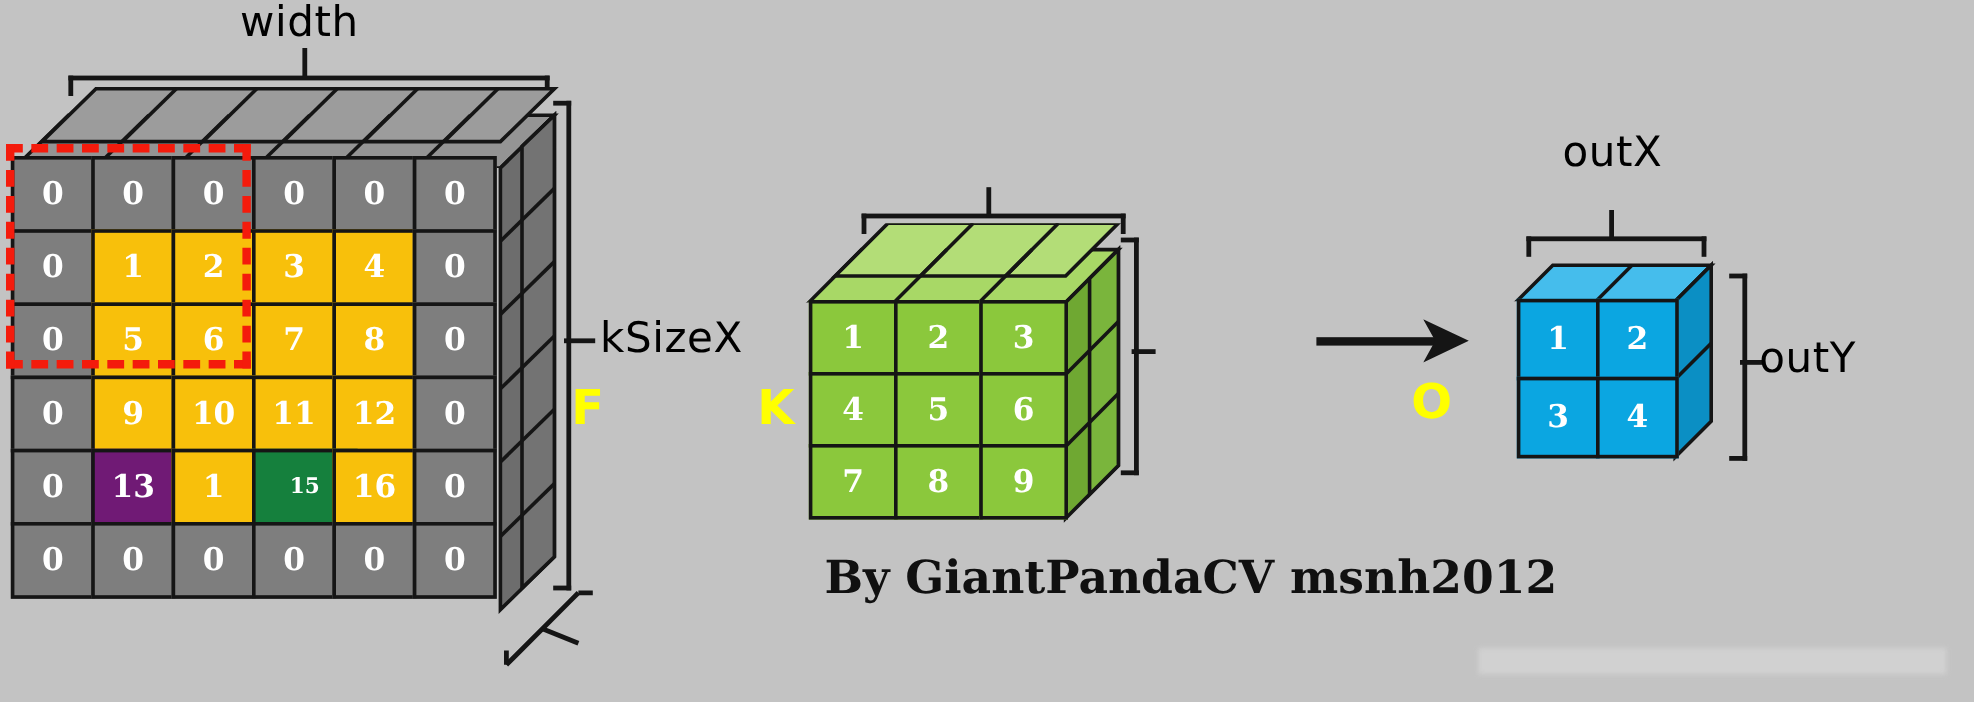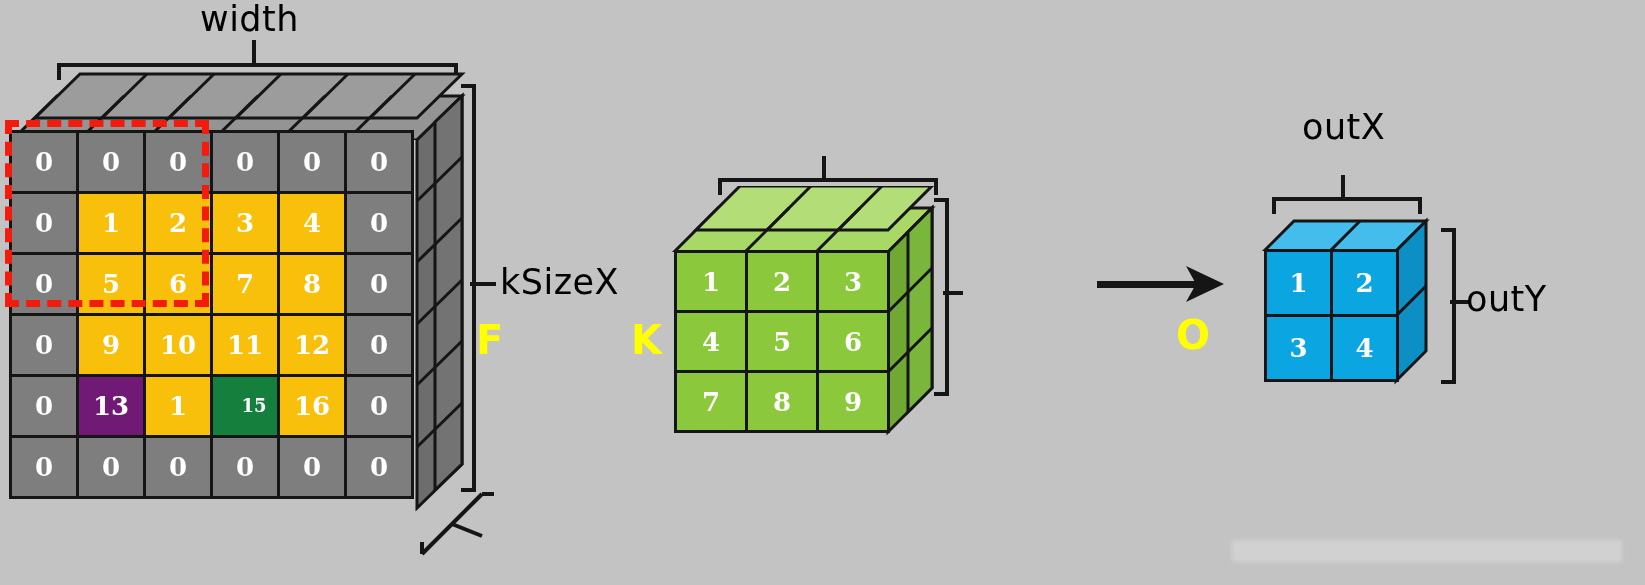--- a/index.html
+++ b/index.html
@@ -270,16 +270,17 @@
       <div class="cell" style="left: 1264px; top: 249px; width: 69px; height: 68px; font-size: 26px; background: rgb(11, 166, 225);">1</div>
       <div class="cell" style="left: 1330px; top: 249px; width: 69px; height: 68px; font-size: 26px; background: rgb(11, 166, 225);">2</div>
       <div class="cell" style="left: 1264px; top: 314px; width: 69px; height: 68px; font-size: 26px; background: rgb(11, 166, 225);">3</div>
       <div class="cell" style="left: 1330px; top: 314px; width: 69px; height: 68px; font-size: 26px; background: rgb(11, 166, 225);">4</div>
     </div>
 
   <div class="br-right" style="left:1441px; top:228px; height:148px;"></div>
   <div class="br-right-stem" style="left:1450px; top:300px; width:20px;"></div>
   <div class="lbl" style="left:1466px; top:282px;">outY</div>
 
+  <div class="credit" style="left:687px; top:458px;">By GiantPandaCV msnh2012</div>
 
   <div class="watermark" style="left:1232px; top:540px; width:390px; height:22px; background:#d4d4d4;">&nbsp;</div>
 
 </div>
 
 </body></html>

